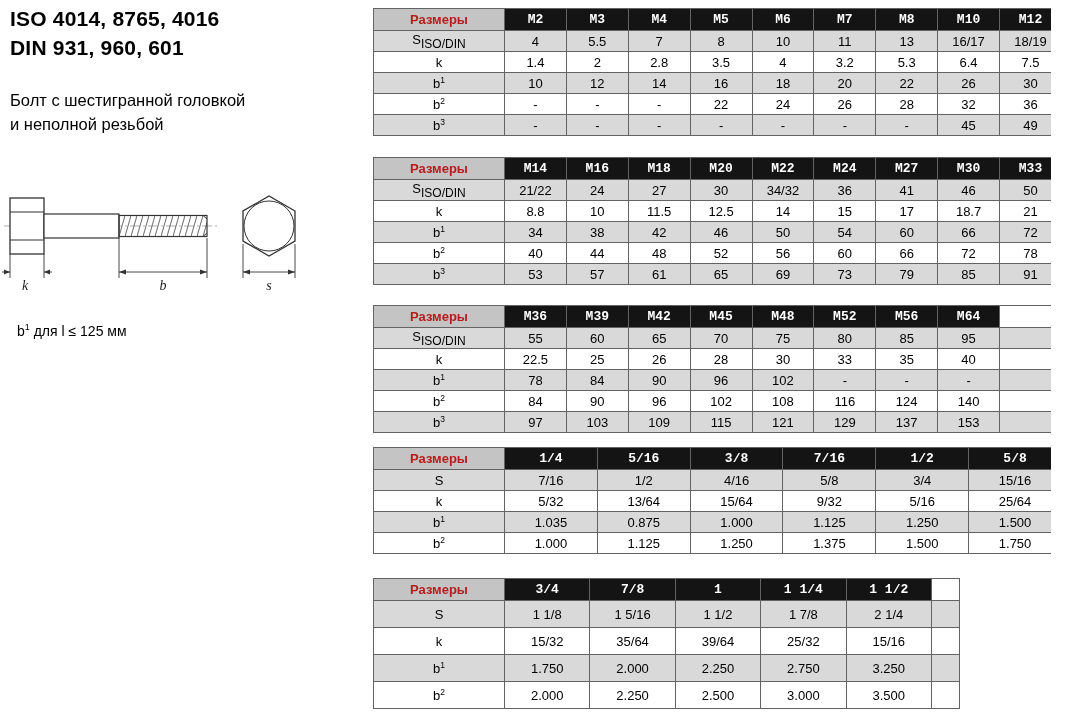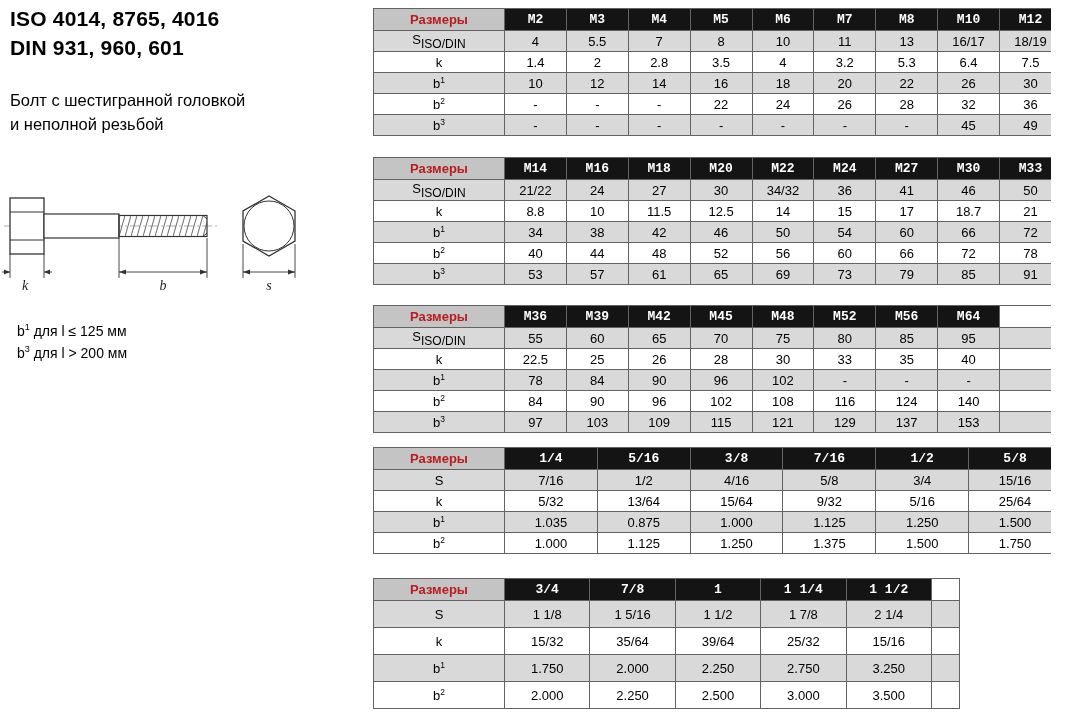--- a/index.html
+++ b/index.html
@@ -102,21 +102,20 @@
       <line x1="293" y1="58" x2="293" y2="92"></line>
       <line x1="241" y1="86" x2="293" y2="86"></line>
       <polygon points="241,86 248,83.5 248,88.5" fill="#333" stroke="none"></polygon>
       <polygon points="293,86 286,83.5 286,88.5" fill="#333" stroke="none"></polygon>
     </g>
     <text x="267" y="104" text-anchor="middle">s</text>
   </svg>
 
   <div class="notes">
     <div class="note"><span>b</span><sup>1</sup><span> для l ≤ 125 мм</span></div>
-    <div class="note"><span>b</span><sup>3</sup><span> для l &gt; 200 мм</span></div>
   </div>
 
   <table id="t1" class="dim">
       <thead>
         <tr>
           <th class="lbl-hdr">Размеры</th>
           <th class="size-hdr">M2</th>
           <th class="size-hdr">M3</th>
           <th class="size-hdr">M4</th>
           <th class="size-hdr">M5</th>

